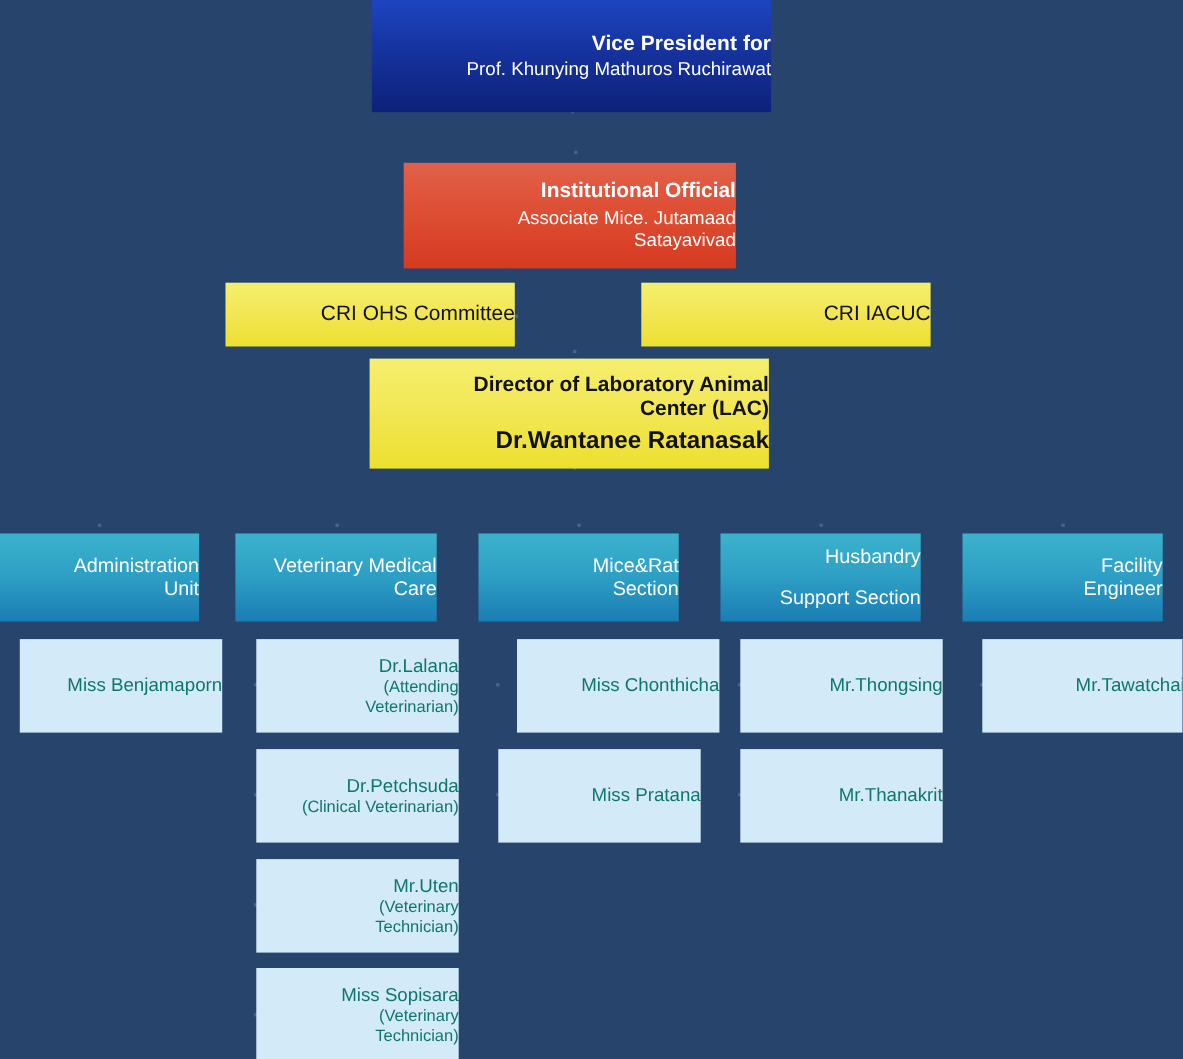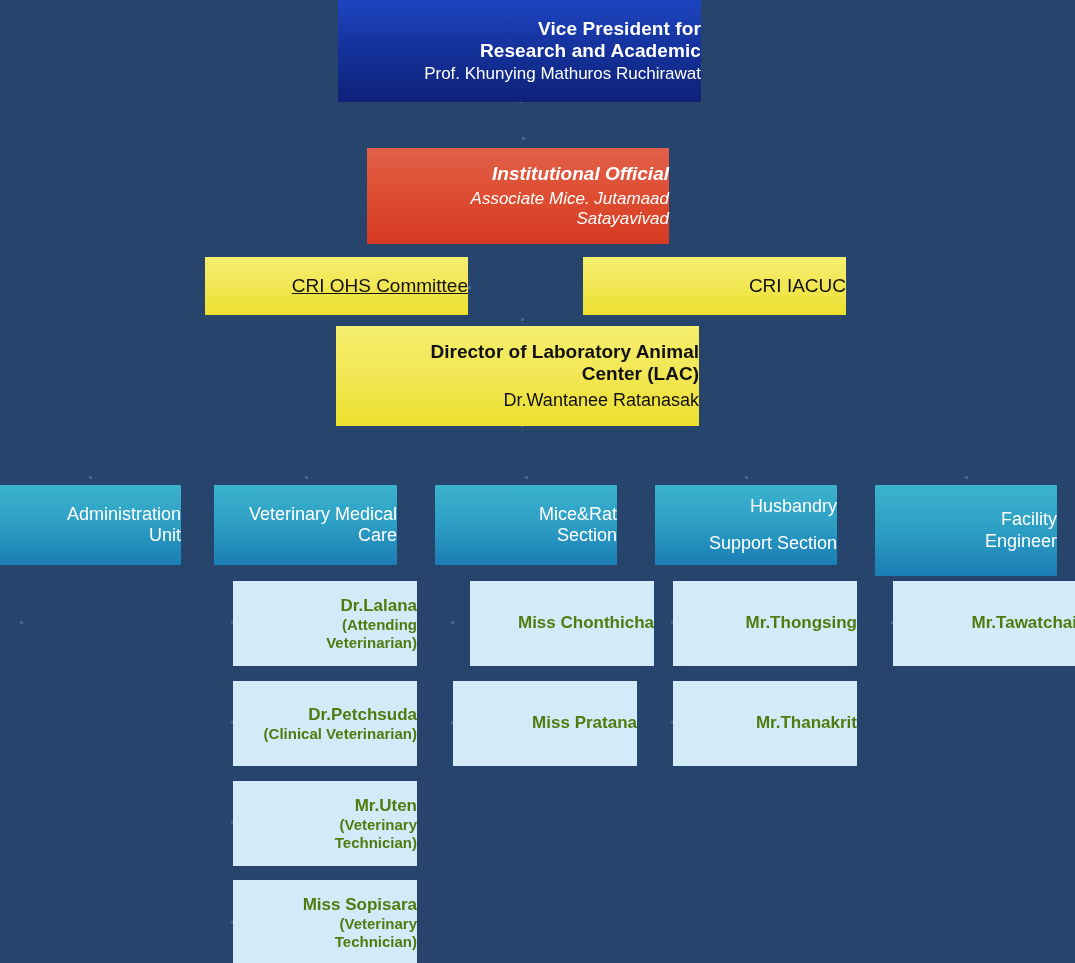--- a/index.html
+++ b/index.html
@@ -45,21 +45,20 @@
   .node-exec .person {
     font-size: 17px;
     font-weight: normal;
     margin-top: 2px;
   }
 
   
   .node-official {
     background: linear-gradient(180deg, #e2604a 0%, #dd4d32 50%, #d63a21 100%);
     color: #ffffff;
-    font-style: italic;
   }
   .node-official .title {
     font-size: 19px;
     font-weight: bold;
   }
   .node-official .person {
     font-size: 17px;
     margin-top: 3px;
   }
 
@@ -70,40 +69,39 @@
   }
   .node-committee .title {
     font-size: 19px;
     font-weight: normal;
   }
   .node-director .title {
     font-size: 19px;
     font-weight: bold;
   }
   .node-director .person {
-    font-size: 18px;
+    font-size: 22px;
     margin-top: 4px;
-    font-weight: normal;
+    font-weight: bold;
   }
 
   
   .node-section {
     background: linear-gradient(180deg, #3bb3cd 0%, #2d9ec4 50%, #1a7db4 100%);
     color: #ffffff;
   }
   .node-section .title {
     font-size: 18px;
     font-weight: normal;
   }
 
   
   .node-staff {
     background: #d3eaf8;
-    color: #4d7c0f;
-    font-weight: bold;
+    color: #0f766e;
   }
   .node-staff .name {
     font-size: 17px;
   }
   .node-staff .role {
     font-size: 15px;
   }
   .conn-dot {
     position: absolute;
     width: 3px;
@@ -133,31 +131,30 @@
   <div class="conn-dot" style="left:671px; top:621px;"></div>
   <div class="conn-dot" style="left:891px; top:621px;"></div>
   <div class="conn-dot" style="left:231px; top:721px;"></div>
   <div class="conn-dot" style="left:451px; top:721px;"></div>
   <div class="conn-dot" style="left:671px; top:721px;"></div>
   <div class="conn-dot" style="left:231px; top:821px;"></div>
   <div class="conn-dot" style="left:231px; top:921px;"></div>
 
   <div class="node node-exec" style="left:338px; top:0px; width:363px; height:102px;">
     <div class="title">Vice President for</div>
-    <div class="title">Research and Academic</div>
     <div class="person">Prof. Khunying Mathuros Ruchirawat</div>
   </div>
 
   <div class="node node-official" style="left:367px; top:148px; width:302px; height:96px;">
     <div class="title">Institutional  Official</div>
     <div class="person">Associate Mice. Jutamaad</div>
     <div class="person" style="margin-top:0;">Satayavivad</div>
   </div>
 
-  <div class="node node-yellow node-committee" style="left:205px; top:257px; width:263px; height:58px;text-decoration:underline;">
+  <div class="node node-yellow node-committee" style="left:205px; top:257px; width:263px; height:58px;">
     <div class="title">CRI OHS Committee</div>
   </div>
 
   <div class="node node-yellow node-committee" style="left:583px; top:257px; width:263px; height:58px;">
     <div class="title">CRI IACUC</div>
   </div>
 
   <div class="node node-yellow node-director" style="left:336px; top:326px; width:363px; height:100px;">
     <div class="title">Director of Laboratory Animal</div>
     <div class="title">Center (LAC)</div>
@@ -177,25 +174,28 @@
   <div class="node node-section" style="left:435px; top:485px; width:182px; height:80px;padding-left:48px;">
     <div class="title">Mice&amp;Rat</div>
     <div class="title">Section</div>
   </div>
 
   <div class="node node-section" style="left:655px; top:485px; width:182px; height:80px;gap:15px;">
     <div class="title">Husbandry</div>
     <div class="title">Support Section</div>
   </div>
 
-  <div class="node node-section" style="left:875px; top:485px; width:182px; height:91px;">
+  <div class="node node-section" style="left:875px; top:485px; width:182px; height:80px;">
     <div class="title">Facility</div>
     <div class="title">Engineer</div>
   </div>
 
+  <div class="node node-staff" style="left:18px; top:581px; width:184px; height:85px;">
+    <div class="name">Miss Benjamaporn</div>
+  </div>
 
   <div class="node node-staff" style="left:233px; top:581px; width:184px; height:85px;">
     <div class="name">Dr.Lalana</div>
     <div class="role">(Attending</div>
     <div class="role">Veterinarian)</div>
   </div>
 
   <div class="node node-staff" style="left:233px; top:681px; width:184px; height:85px;">
     <div class="name">Dr.Petchsuda</div>
     <div class="role">(Clinical Veterinarian)</div>

